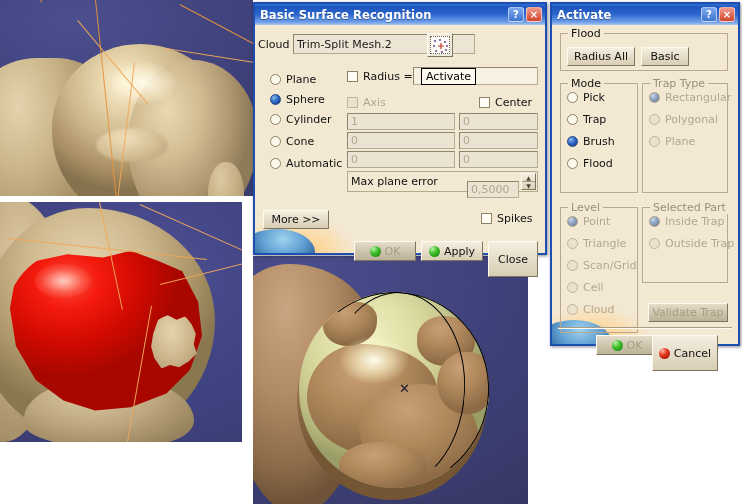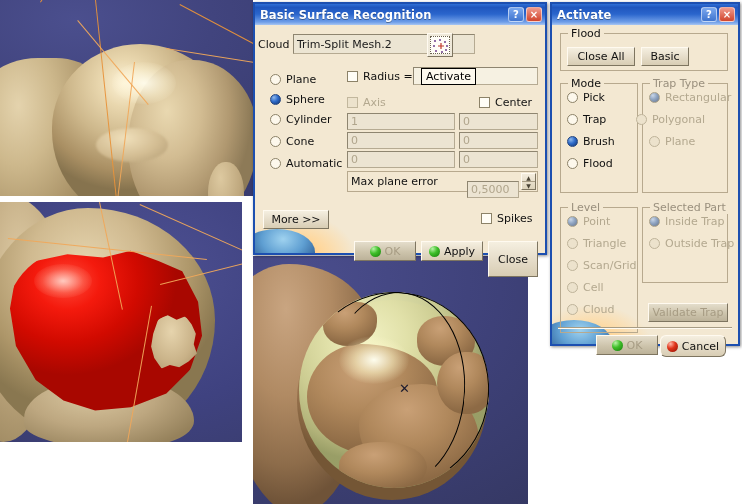--- a/index.html
+++ b/index.html
@@ -486,21 +486,21 @@
 
   <div class="dlg-body">
     <div class="dlg-earth">
       <div class="glow"></div>
         <div class="globe"></div>
     </div>
 
     <div class="group" style="left:8px; top:8px; width:168px; height:38px;">
       <span class="glabel">Flood</span>
     </div>
-    <div class="btn" style="left:15px; top:22px; width:68px; height:19px;">Close All</div>
+    <div class="btn" style="left:15px; top:22px; width:68px; height:19px;">Radius All</div>
     <div class="btn" style="left:89px; top:22px; width:48px; height:19px;">Basic</div>
 
     <div class="group" style="left:8px; top:58px; width:78px; height:110px;">
       <span class="glabel">Mode</span>
     </div>
     <div class="radio" style="left:15px; top:66px;">
       <span class="dot"></span>
       <span class="rl">Pick</span>
     </div>
     <div class="radio" style="left:15px; top:88px;">
@@ -516,21 +516,21 @@
       <span class="rl">Flood</span>
     </div>
 
     <div class="group disabled" style="left:90px; top:58px; width:86px; height:110px;">
       <span class="glabel">Trap Type</span>
     </div>
     <div class="radio dis on" style="left:97px; top:66px;">
       <span class="dot"></span>
       <span class="rl">Rectangular</span>
     </div>
-    <div class="radio dis" style="left:84px; top:88px;">
+    <div class="radio dis" style="left:97px; top:88px;">
       <span class="dot"></span>
       <span class="rl">Polygonal</span>
     </div>
     <div class="radio dis" style="left:97px; top:110px;">
       <span class="dot"></span>
       <span class="rl">Plane</span>
     </div>
 
     <div class="group disabled" style="left:8px; top:182px; width:78px; height:126px;">
       <span class="glabel">Level</span>
@@ -569,18 +569,18 @@
     </div>
 
     <div class="btn gray dis" style="left:96px; top:278px; width:80px; height:19px;">Validate Trap</div>
 
     <div class="sunken-sep" style="left:6px; top:302px; width:174px;"></div>
 
     <div class="btn gray dis" style="left:44px; top:310px; width:62px; height:20px;">
       <span class="ball green"></span>
       <span>OK</span>
     </div>
-    <div class="btn" style="left:108px; top:310px; width:66px; height:22px;border-radius:6px;">
+    <div class="btn" style="left:100px; top:310px; width:66px; height:36px;">
       <span class="ball red"></span>
       <span>Cancel</span>
     </div>
   </div>
 </div>
 
 </body></html>

